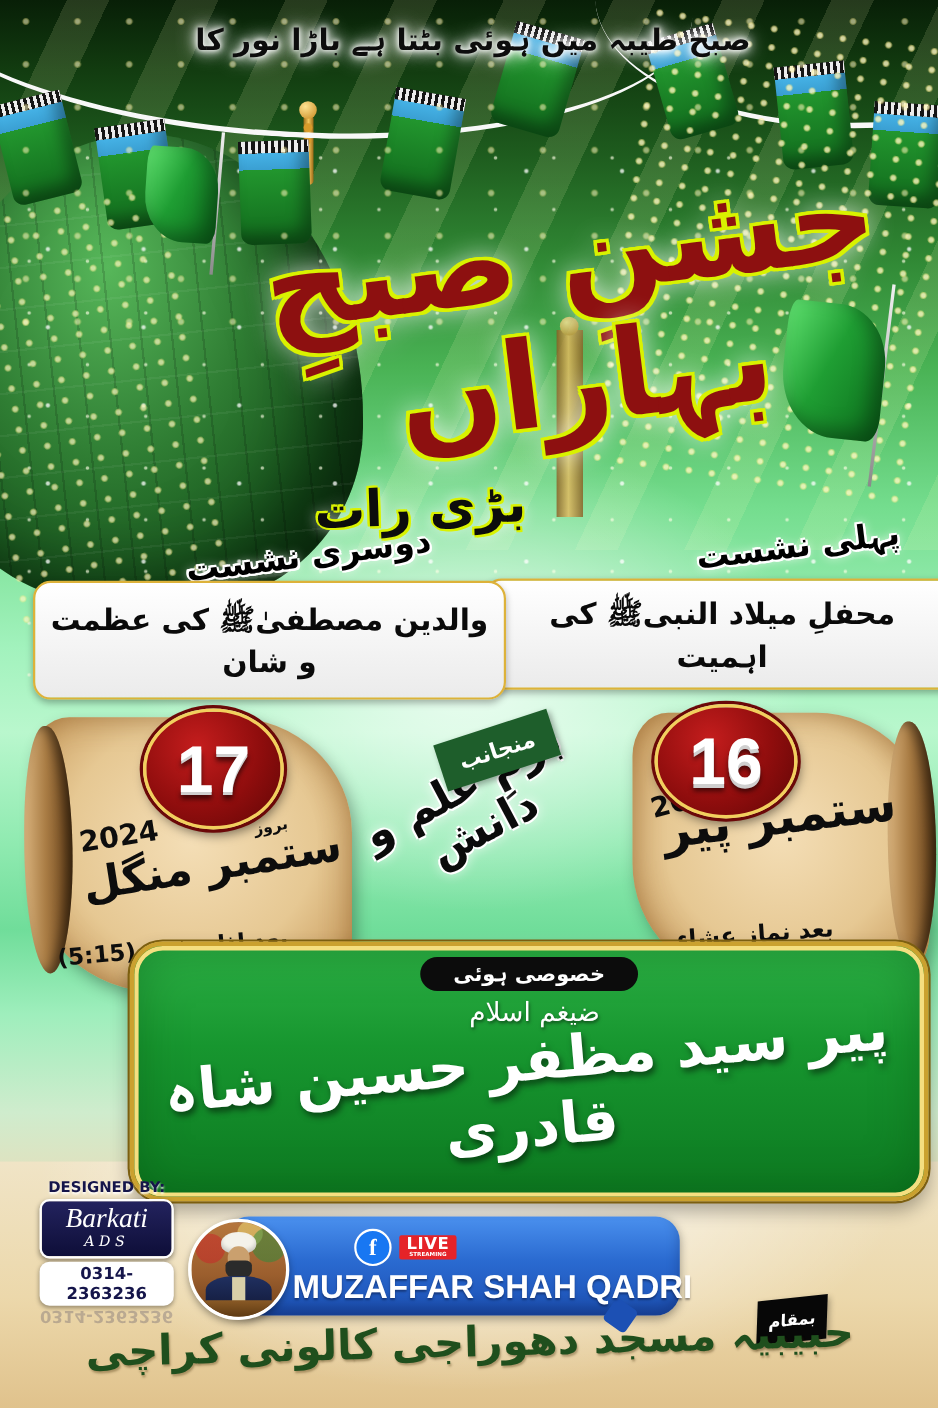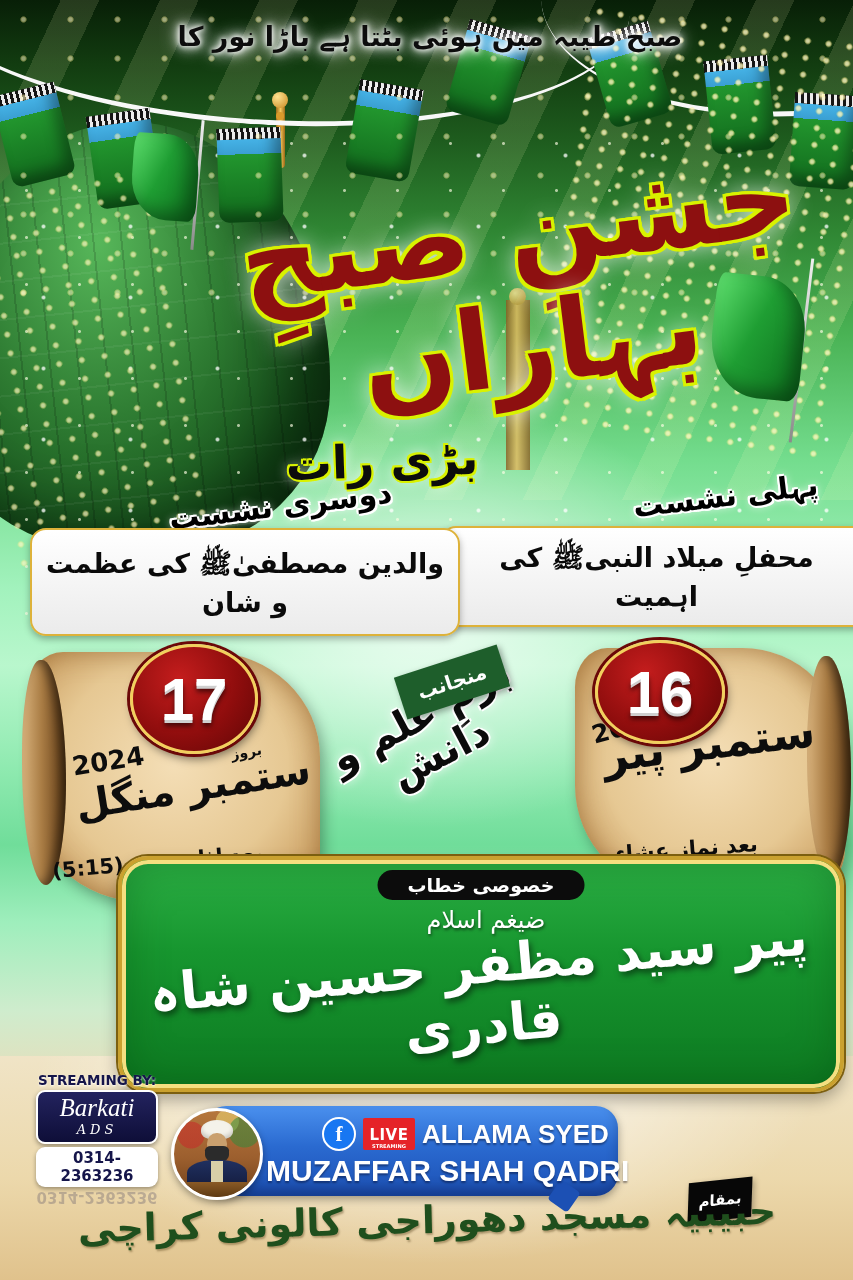--- a/index.html
+++ b/index.html
@@ -127,21 +127,21 @@
   
   .livebar{left:204px;top:1106px;width:414px;height:90px;border-radius:22px;z-index:5;
       background:linear-gradient(180deg,#4a90ee 0%,#2a6ad0 45%,#1c50b4 100%);
       box-shadow:0 3px 9px rgba(0,0,0,.35),inset 0 -8px 12px rgba(0,0,30,.25);}
   .lb-tail{position:absolute;left:348px;bottom:-12px;width:24px;height:24px;background:#1c50b4;
       transform:rotate(35deg);border-radius:4px;z-index:-1;}
   .lb-row1{display:flex;align-items:center;gap:7px;margin:11px 0 0 118px;}
   .fb-icon{width:30px;height:30px;border-radius:50%;background:#1877f2;border:2px solid #fff;color:#fff;
       font-weight:bold;font-size:21px;display:flex;align-items:center;justify-content:center;
       font-family:"Liberation Serif",serif;flex:0 0 auto;}
-  .live-badge{background:#e52328;color:#fff;text-align:center;border-radius:2px;padding:10px 6px 1px;line-height:1;}
+  .live-badge{background:#e52328;color:#fff;text-align:center;border-radius:2px;padding:0 6px 1px;line-height:1;}
   .lv1{font-size:15px;font-weight:bold;letter-spacing:.5px;}
   .lv2{font-size:6px;font-weight:bold;transform:scale(.85);}
   .lb-name1{font-size:26px;font-weight:bold;color:#fff;text-shadow:0 2px 2px rgba(0,0,20,.4);
       font-family:"Liberation Sans",sans-serif;white-space:nowrap;}
   .lb-name2{margin:3px 0 0 62px;font-size:30px;font-weight:bold;color:#fff;white-space:nowrap;
       text-shadow:0 2px 2px rgba(0,0,20,.4);font-family:"Liberation Sans",sans-serif;}
 
   .photo{left:171px;top:1108px;width:86px;height:86px;border-radius:50%;border:3px solid #fff;
       overflow:hidden;z-index:6;box-shadow:0 3px 7px rgba(0,0,0,.35);
       background:linear-gradient(180deg,#b5763d 0%,#9c5f2e 55%,#6e3f1a 100%);}
@@ -241,27 +241,27 @@
       <span>منگل</span>
     </div>
     <div class="sc-txt rtl" style="left:24px;bottom:28px;font-size:21px;transform:rotate(-5deg);">بعد اذانِ فجر (5:15)</div>
   </div>
   <div class="date-badge" style="left:130px;top:644px;width:122px;height:104px;">17</div>
 
   <div class="abs org-label rtl">منجانب</div>
   <div class="abs org-name rtl">بزمِ علم و دانش</div>
 
   <div class="abs gpanel">
-    <div class="gp-badge rtl">خصوصی خطاب</div>
+    <div class="gp-badge rtl">خصوصی ہوئی</div>
     <div class="gp-honor rtl">ضیغم اسلام</div>
     <div class="gp-name rtl">پیر سید مظفر حسین شاہ قادری</div>
   </div>
 
   <div class="abs designer">
-    <div class="d-label">STREAMING BY:</div>
+    <div class="d-label">DESIGNED BY:</div>
     <div class="d-brand">
       <div class="d-brand1">Barkati</div>
       <div class="d-brand2">ADS</div>
     </div>
     <div class="d-phone">0314-2363236</div>
     <div class="d-reflect">0314-2363236</div>
   </div>
 
   <div class="abs photo">
     <div class="p-turban"></div>
@@ -273,21 +273,20 @@
   </div>
 
   <div class="abs livebar">
     <div class="lb-tail"></div>
     <div class="lb-row1">
       <div class="fb-icon">f</div>
       <div class="live-badge">
         <div class="lv1">LIVE</div>
         <div class="lv2">STREAMING</div>
       </div>
-      <div class="lb-name1">ALLAMA SYED</div>
     </div>
     <div class="lb-name2">MUZAFFAR SHAH QADRI</div>
   </div>
 
   <div class="abs venue-badge rtl">بمقام</div>
   <div class="abs venue-name rtl">حبیبیہ مسجد دھوراجی کالونی کراچی</div>
 
 </div>
 
 </body></html>

